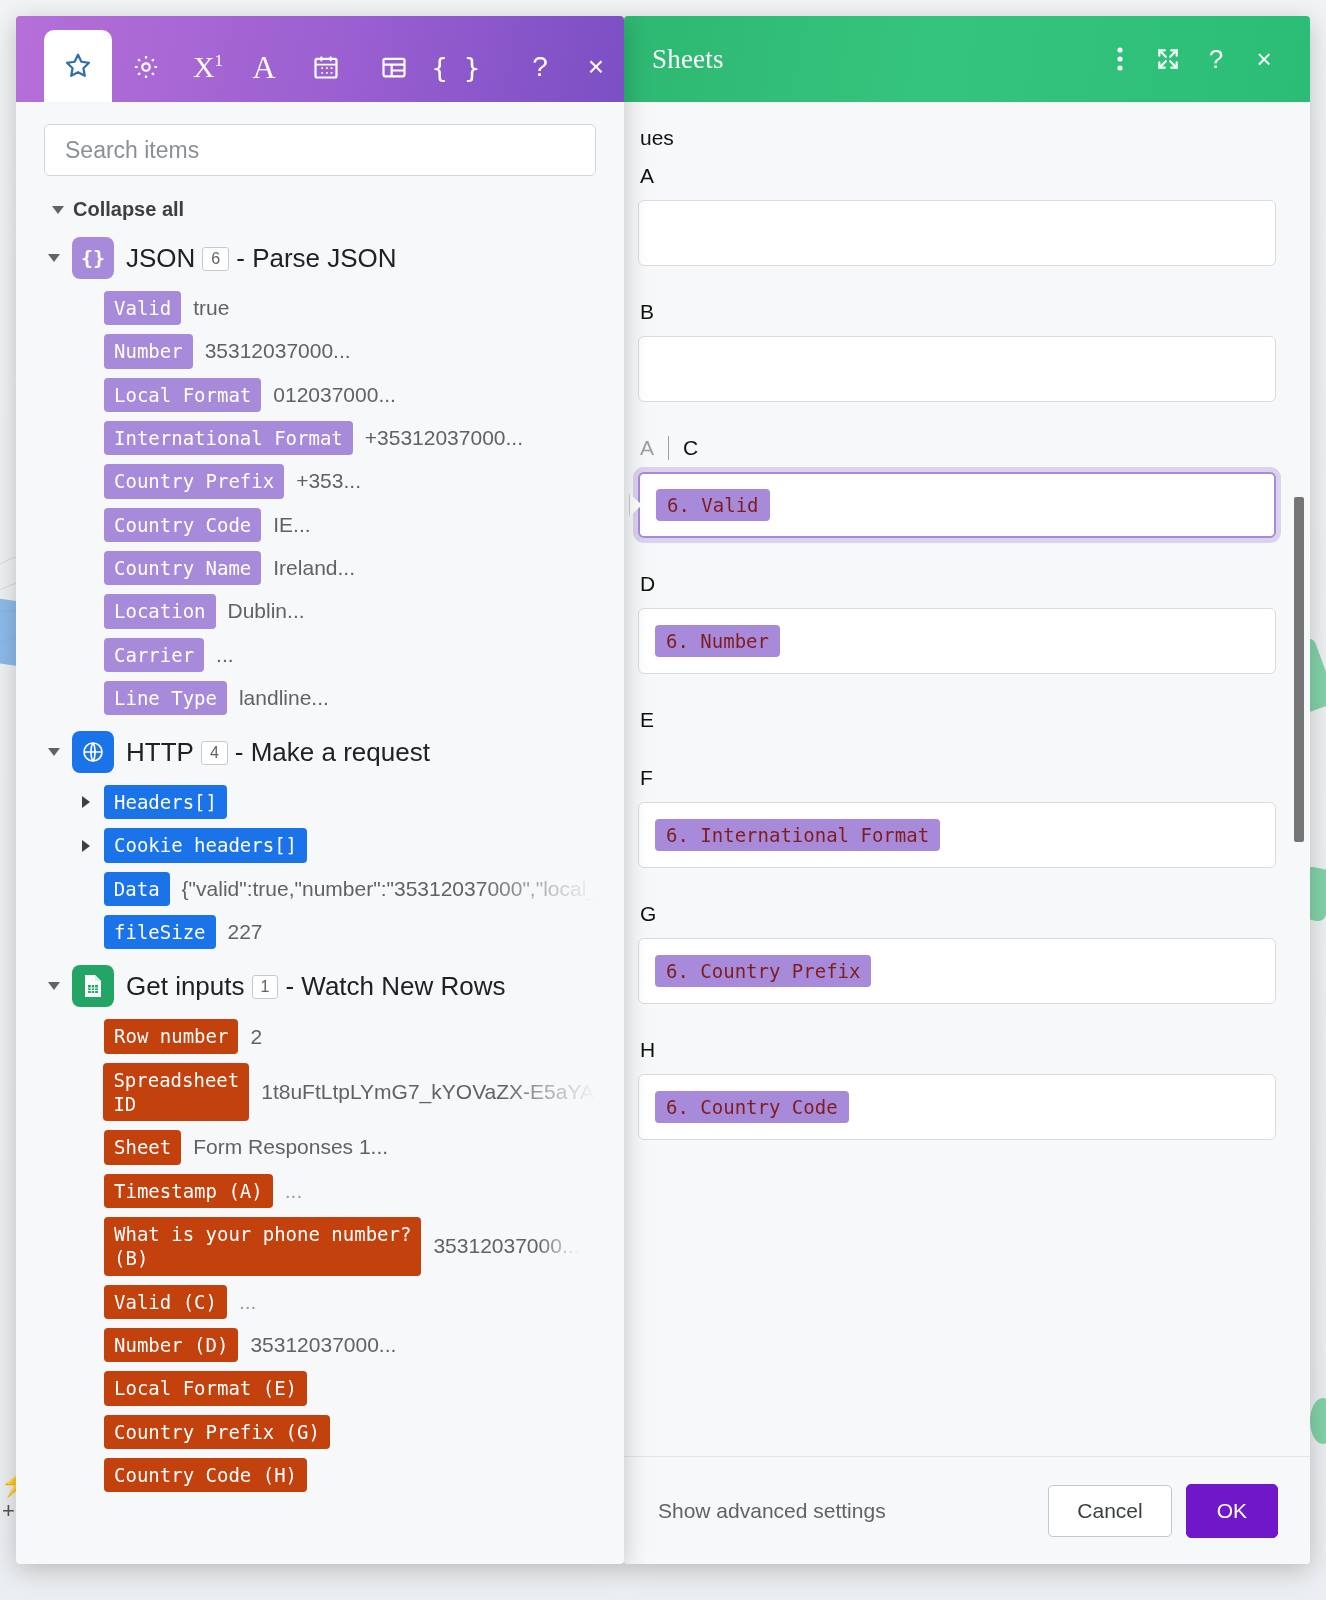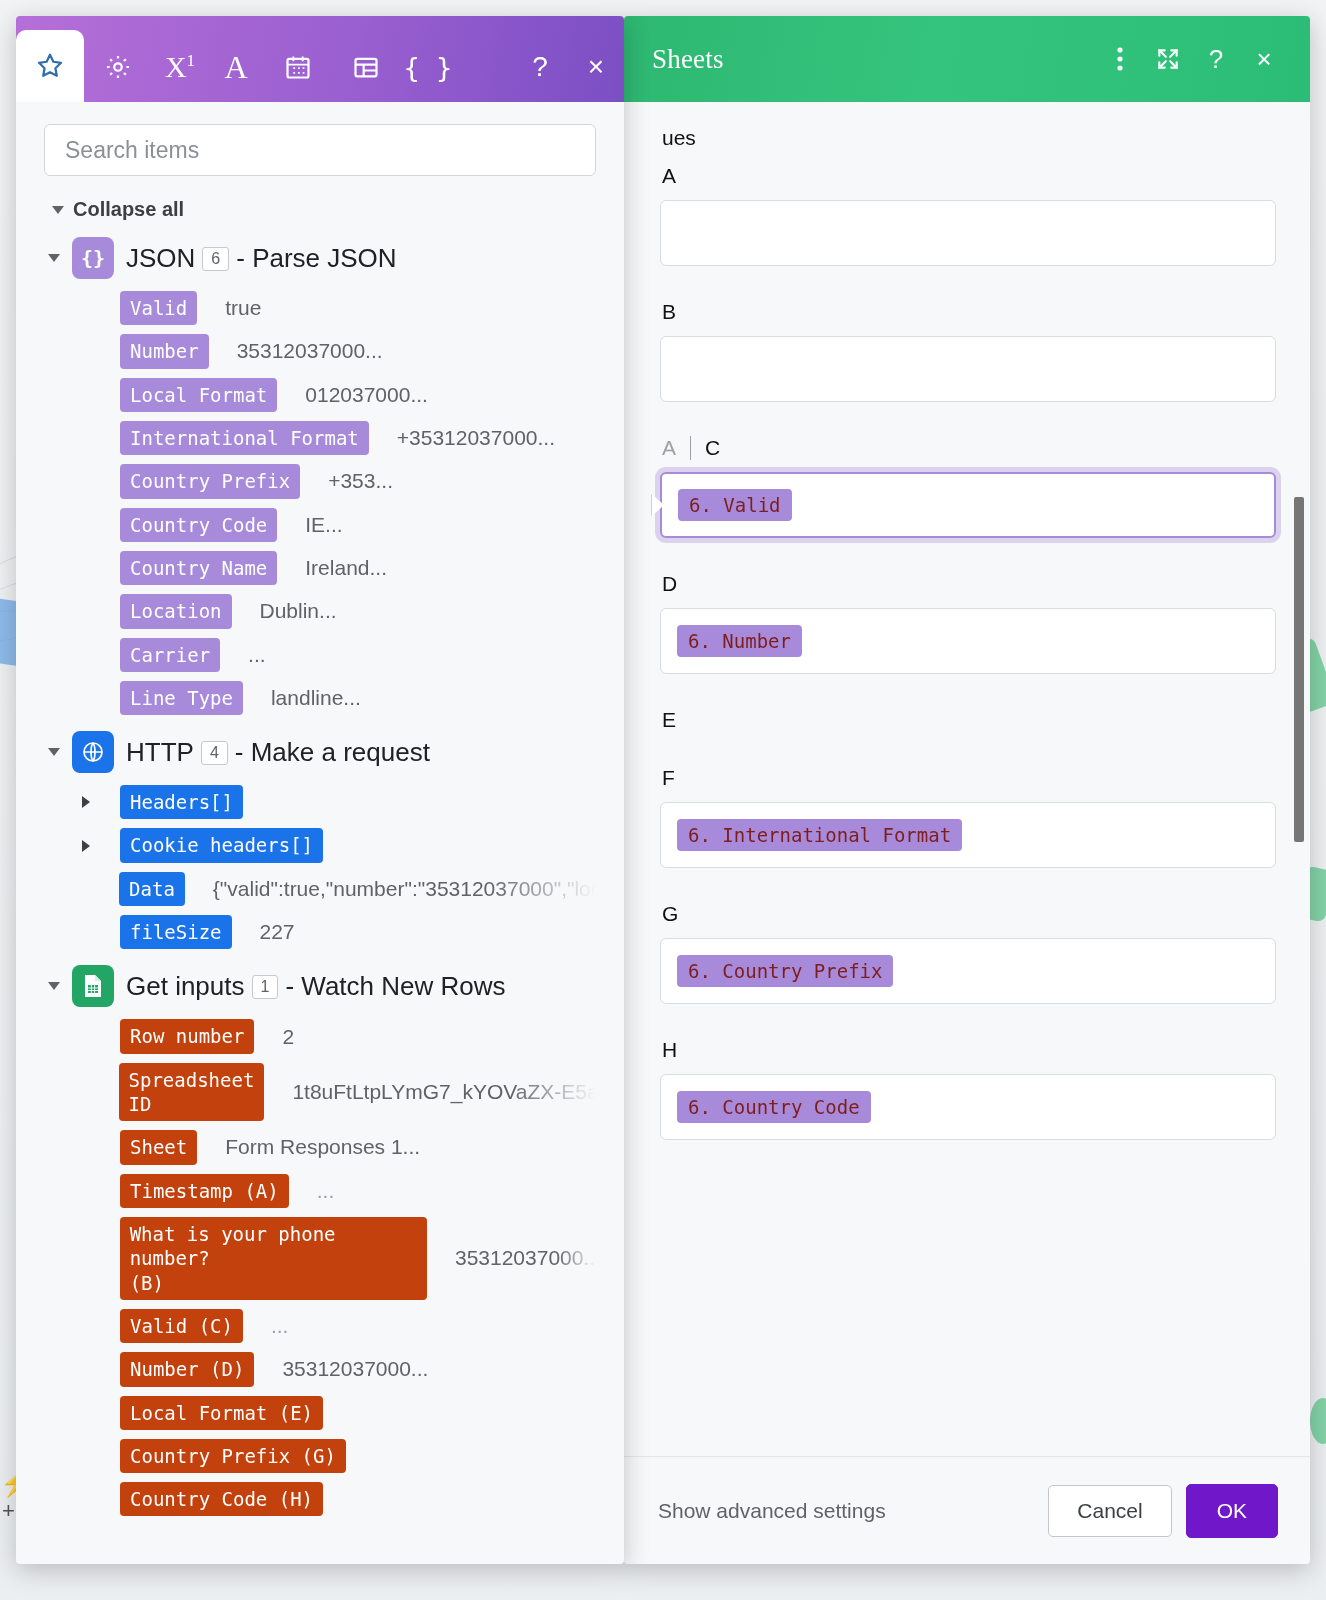--- a/index.html
+++ b/index.html
@@ -64,21 +64,21 @@
   }
   .hdr-icon svg { display:block; }
 
   #sheets-body {
     flex: 1; position: relative;
     overflow: hidden;
     padding: 20px 34px 0 34px;
   }
   #sheets-scroll {
     position: absolute; inset: 0;
-    padding: 18px 34px 0 36px;
+    padding: 18px 34px 0 14px;
     overflow: hidden;
   }
   .section-caption {
     font-size: 21px; color: #111; margin: 6px 0 14px 2px;
   }
   .field-block { margin-bottom: 34px; }
   .field-label {
     font-size: 21px; color: #111; margin: 0 0 12px 2px;
     display: flex; align-items: center; gap: 14px;
   }
@@ -148,21 +148,21 @@
     background: #f7f8f9;
     border-radius: 4px;
     box-shadow: 0 6px 26px rgba(0,0,0,.22);
     display: flex; flex-direction: column;
     overflow: hidden;
   }
   #picker-tabs {
     height: 86px; flex: 0 0 86px;
     background: linear-gradient(100deg,#b56fd8 0%,#9a5fd0 55%,#7b4fc4 100%);
     display: flex; align-items: flex-end;
-    padding-left: 0;
+    padding-left: 28px;
   }
   .tab {
     width: 68px; height: 70px;
     display: flex; align-items: center; justify-content: center;
     color: #fff; cursor: pointer;
   }
   .tab.active {
     background: #fff; color: #2f6fb0;
     border-radius: 10px 10px 0 0;
     height: 72px;
@@ -216,21 +216,21 @@
   .group-icon.sheets { background: #23a566; }
   .group-title { font-size: 26px; color: #202124; white-space: nowrap; }
   .step-badge {
     display: inline-block; border: 1px solid #c7cacd; border-radius: 3px;
     background: #fff; color: #5f6368;
     font-size: 16px; padding: 2px 8px; margin: 0 7px;
     vertical-align: 3px;
   }
   .rows { padding-left: 38px; }
   .row {
-    display: flex; align-items: center; gap: 28px;
+    display: flex; align-items: center; gap: 12px;
     margin-bottom: 9px; min-height: 34px;
   }
   .row .expander { width: 10px; display:flex; align-items:center; }
   .chip {
     display: inline-block;
     font-family: "DejaVu Sans Mono", "Liberation Mono", monospace;
     font-size: 19px; color: #fff;
     padding: 5px 10px; border-radius: 4px;
     white-space: pre-wrap; line-height: 1.28;
   }

